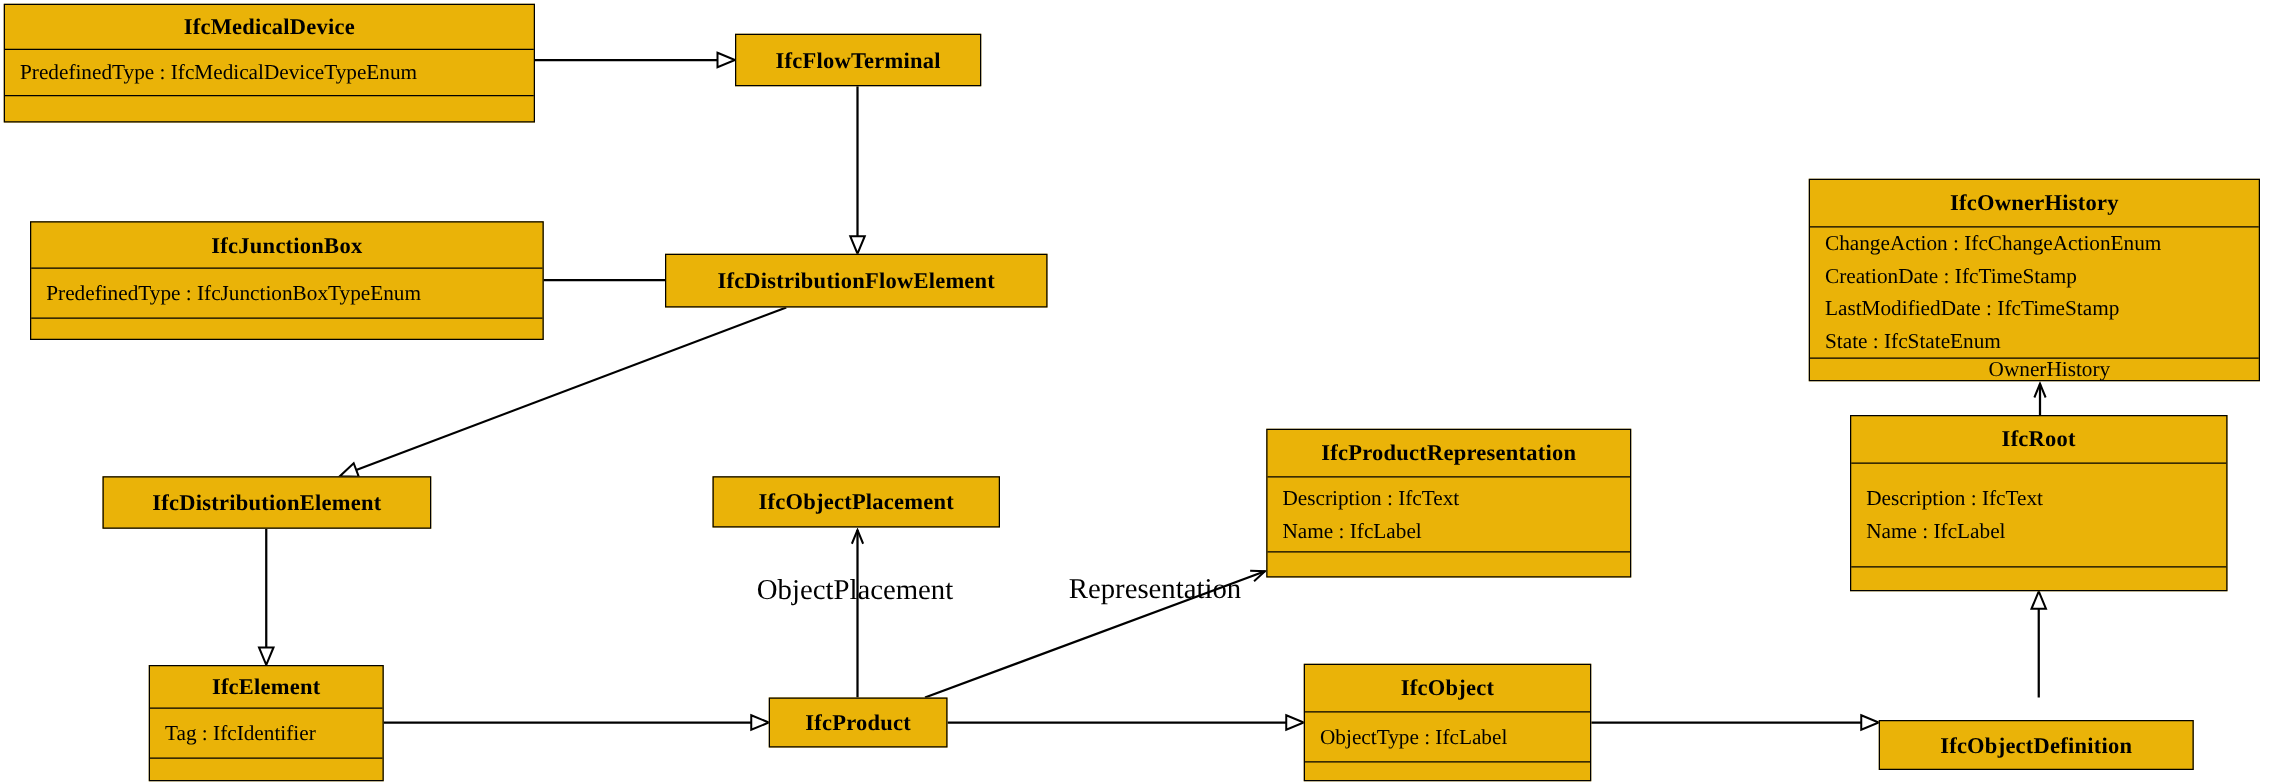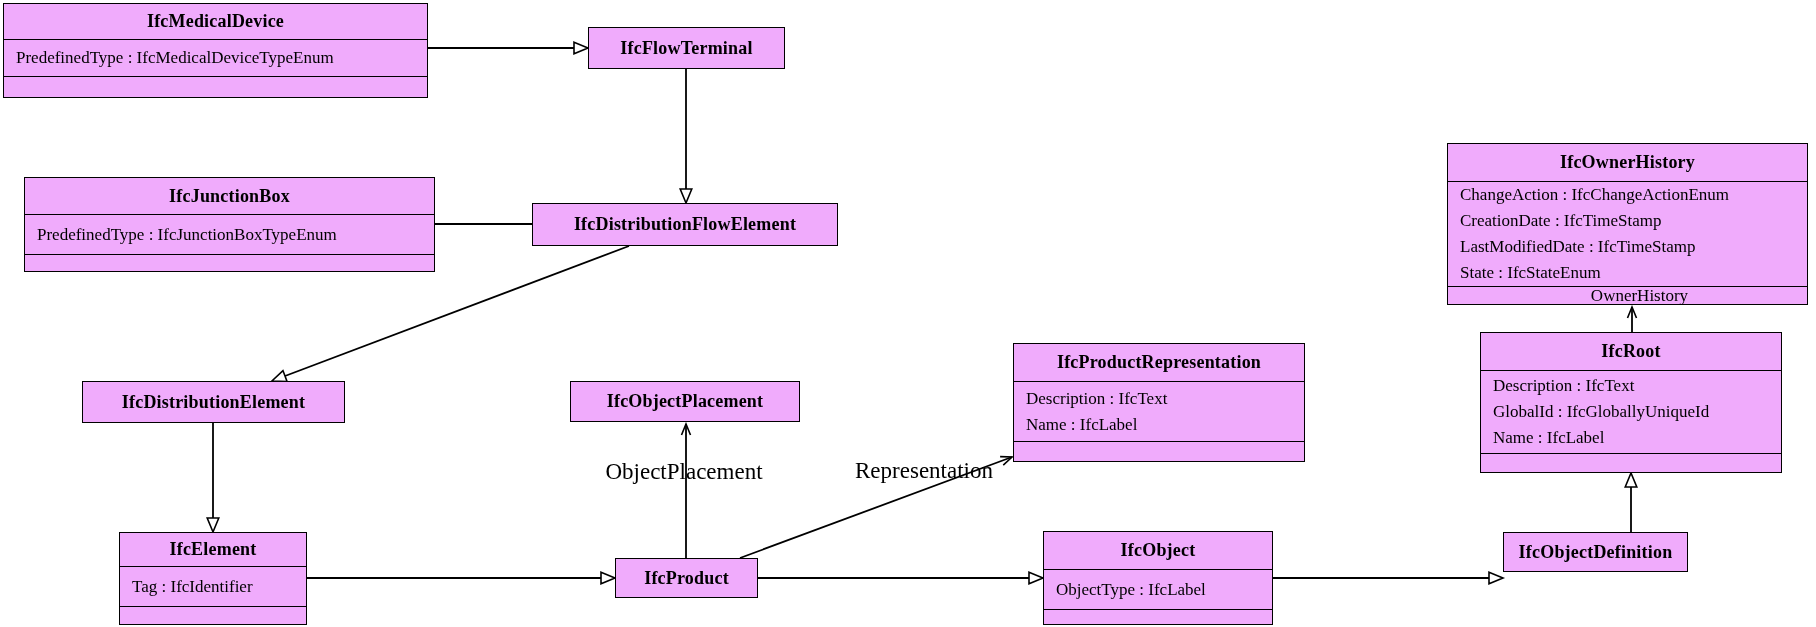--- a/index.html
+++ b/index.html
@@ -5,21 +5,21 @@
   html,body { margin:0; padding:0; background:#ffffff; }
   #canvas {
     position:relative; width:1816px; height:627px;
     background:#ffffff; overflow:hidden;
     font-family:"Liberation Serif","DejaVu Serif",serif;
     color:#000;
   }
   #edges { position:absolute; left:0; top:0; width:1816px; height:627px; pointer-events:none; }
   .uml-box {
     position:absolute; box-sizing:border-box;
-    background:#f0abfc; border:1.8px solid #000;
+    background:#eab308; border:1.8px solid #000;
     display:flex; flex-direction:column;
   }
   .cmp { box-sizing:border-box; overflow:hidden; }
   .cmp + .cmp { border-top:1.8px solid #000; }
   .cmp.title {
     display:flex; align-items:center; justify-content:center;
     font-weight:bold; font-size:18px; letter-spacing:.2px;
   }
   .uml-box.single .cmp.title { flex:1; }
   .cmp.attrs {
@@ -116,29 +116,28 @@
   </div>
 
   <div class="uml-box" style="left:1043px;top:531px;width:230px;height:94px;">
     <div class="cmp title" style="height:37px;">IfcObject</div>
     <div class="cmp attrs" style="height:40px;">
       <div class="attr">ObjectType : IfcLabel</div>
     </div>
     <div class="cmp footer"></div>
   </div>
 
-  <div class="uml-box single" style="left:1503px;top:532px;width:185px;height:40px;">
+  <div class="uml-box single" style="left:1503px;top:576px;width:252px;height:40px;">
     <div class="cmp title">IfcObjectDefinition</div>
   </div>
 
   <div class="uml-box" style="left:1480px;top:332px;width:302px;height:141px;">
     <div class="cmp title" style="height:37px;">IfcRoot</div>
     <div class="cmp attrs" style="height:83px;">
       <div class="attr">Description : IfcText</div>
-      <div class="attr">GlobalId : IfcGloballyUniqueId</div>
       <div class="attr">Name : IfcLabel</div>
     </div>
     <div class="cmp footer"></div>
   </div>
 
   <div class="uml-box" style="left:1447px;top:143px;width:361px;height:162px;">
     <div class="cmp title" style="height:37px;text-align:center;">IfcOwnerHistory</div>
     <div class="cmp attrs" style="height:105px;">
       <div class="attr">ChangeAction : IfcChangeActionEnum</div>
       <div class="attr">CreationDate : IfcTimeStamp</div>

